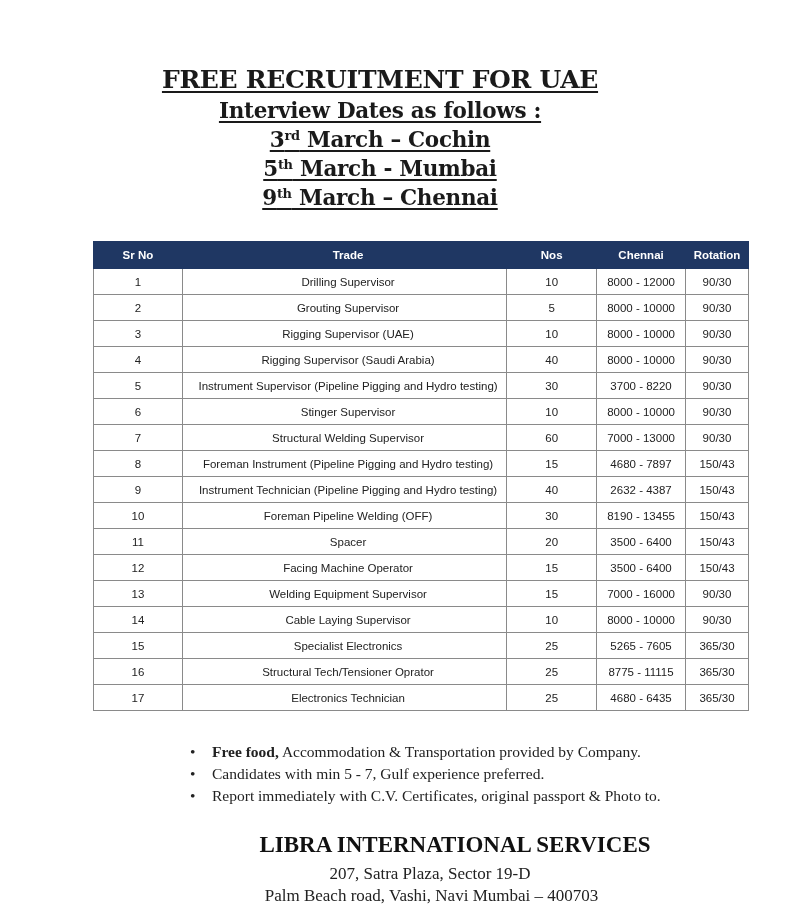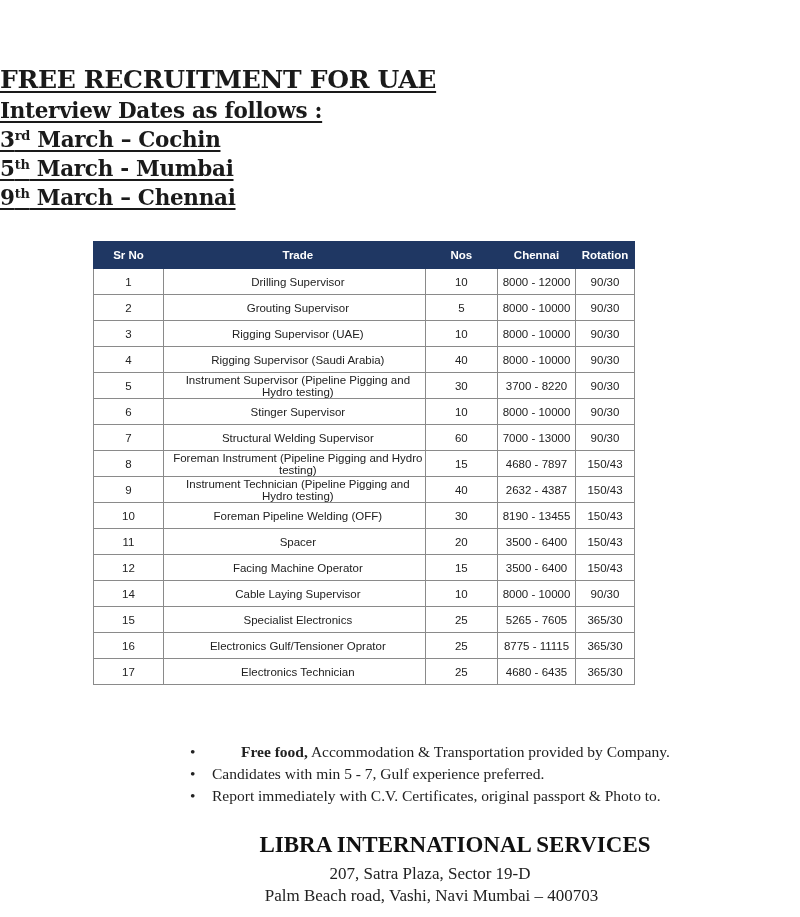--- a/index.html
+++ b/index.html
@@ -1,37 +1,37 @@
 <!DOCTYPE html>
 <html><head>
 <meta charset="utf-8">
 <style>
   html, body { margin:0; padding:0; background:#ffffff; }
   body { width:800px; height:917px; position:relative; overflow:hidden; color:#1a1a1a; }
-  .headings { position:absolute; top:64px; left:0; width:760px; 
+  .headings { position:absolute; top:64px; left:0; width:760px; text-align:center;
     font-family:"DejaVu Serif","Liberation Serif",serif; font-weight:bold; }
   .headings div { text-decoration:underline; text-decoration-thickness:2px; text-underline-offset:3px; letter-spacing:-0.3px; }
   .h-title { font-size:25px; line-height:32px; }
   .h-sub { font-size:21.5px; line-height:29px; }
   .h-date { font-size:21.5px; line-height:29px; }
   .h-date sup { font-size:13px; vertical-align:7px; line-height:0; }
 
-  table.jobs { position:absolute; top:241px; left:93px; width:542px; border-collapse:collapse;
+  table.jobs { position:absolute; top:241px; left:93px; width:656px; border-collapse:collapse;
     font-family:"Liberation Sans","DejaVu Sans",sans-serif; font-size:11.5px; color:#222; }
   table.jobs th { background:#1f3763; color:#ffffff; font-weight:bold; height:26px; padding:0;
     border:1px solid #1f3763; font-size:11.5px; }
   table.jobs td { height:25px; border:1px solid #8a8a8a; padding:0; text-align:center; }
   table.jobs td.trade, table.jobs th.trade { text-align:center; padding-left:7px; }
   col.c1 { width:89px; } col.c2 { width:325px; } col.c3 { width:90px; } col.c4 { width:89px; } col.c5 { width:63px; }
 
   ul.notes { position:absolute; top:741px; left:190px; margin:0; padding:0; list-style:none;
     font-family:"Liberation Serif","DejaVu Serif",serif; font-size:15.5px; line-height:22px; color:#222; }
   ul.notes li { position:relative; padding-left:22px; }
   ul.notes li .bullet { position:absolute; left:0; top:0; }
-  ul.notes b { font-weight:bold;margin-left:29px; }
+  ul.notes b { font-weight:bold; }
 
   .company { position:absolute; top:832px; left:0; width:910px; text-align:center;
     font-family:"Liberation Serif","DejaVu Serif",serif; font-weight:bold; font-size:23px; color:#111; }
   .addr1 { position:absolute; top:864px; left:0; width:860px; text-align:center;
     font-family:"Liberation Serif","DejaVu Serif",serif; font-size:17px; color:#222; }
   .addr2 { position:absolute; top:886px; left:0; width:863px; text-align:center;
     font-family:"Liberation Serif","DejaVu Serif",serif; font-size:17px; color:#222; }
 </style>
 </head>
 <body>
@@ -140,36 +140,43 @@
         <td>150/43</td>
       </tr>
       <tr>
         <td>12</td>
         <td class="trade">Facing Machine Operator</td>
         <td>15</td>
         <td>3500 - 6400</td>
         <td>150/43</td>
       </tr>
       <tr>
+        <td>13</td>
+        <td class="trade">Welding Equipment Supervisor</td>
+        <td>15</td>
+        <td>7000 - 16000</td>
+        <td>90/30</td>
+      </tr>
+      <tr>
         <td>14</td>
         <td class="trade">Cable Laying Supervisor</td>
         <td>10</td>
         <td>8000 - 10000</td>
         <td>90/30</td>
       </tr>
       <tr>
         <td>15</td>
         <td class="trade">Specialist Electronics</td>
         <td>25</td>
         <td>5265 - 7605</td>
         <td>365/30</td>
       </tr>
       <tr>
         <td>16</td>
-        <td class="trade">Electronics Gulf/Tensioner Oprator</td>
+        <td class="trade">Structural Tech/Tensioner Oprator</td>
         <td>25</td>
         <td>8775 - 11115</td>
         <td>365/30</td>
       </tr>
       <tr>
         <td>17</td>
         <td class="trade">Electronics Technician</td>
         <td>25</td>
         <td>4680 - 6435</td>
         <td>365/30</td>

